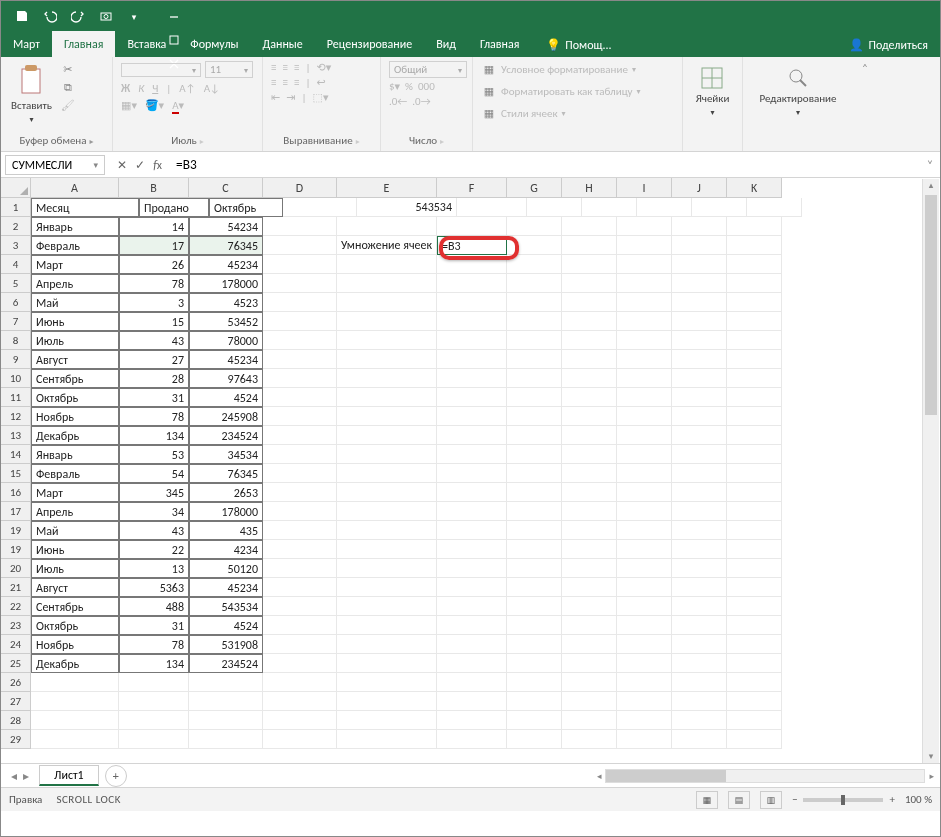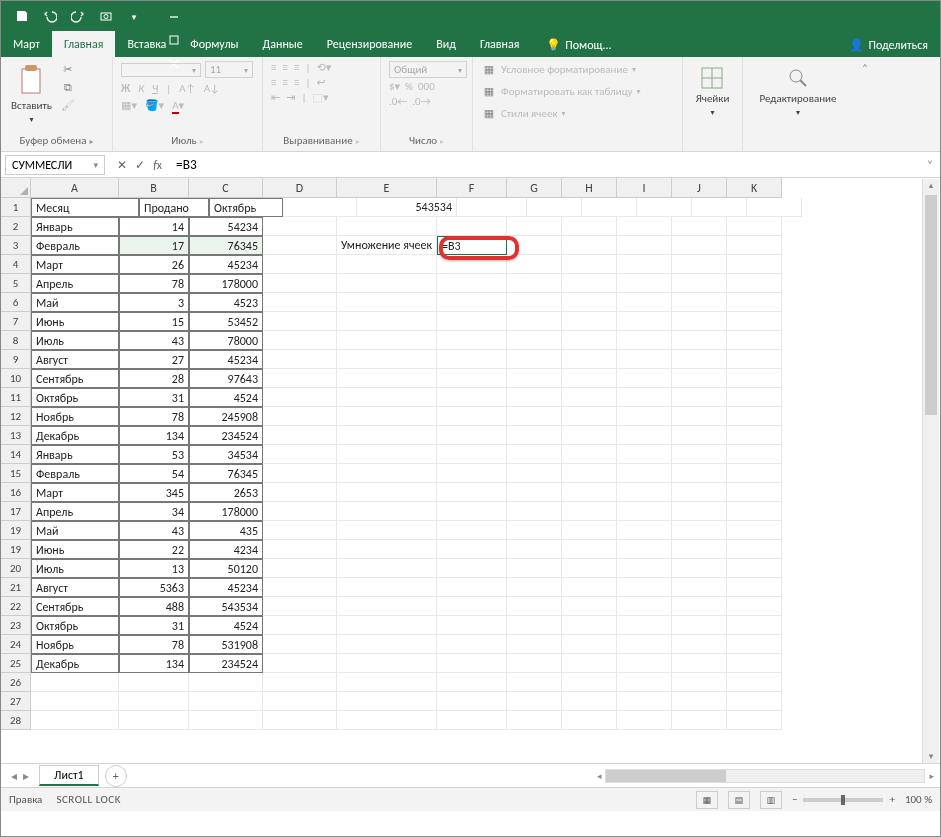--- a/index.html
+++ b/index.html
@@ -721,20 +721,34 @@
         <div class="cell" style="width: 74px;"></div>
         <div class="cell" style="width: 74px;"></div>
         <div class="cell" style="width: 100px;"></div>
         <div class="cell" style="width: 70px;"></div>
         <div class="cell" style="width: 55px;"></div>
         <div class="cell" style="width: 55px;"></div>
         <div class="cell" style="width: 55px;"></div>
         <div class="cell" style="width: 55px;"></div>
         <div class="cell" style="width: 55px;"></div>
       </div>
+      <div class="row-g">
+        <div class="rowh">29</div>
+        <div class="cell" style="width: 88px;"></div>
+        <div class="cell" style="width: 70px;"></div>
+        <div class="cell" style="width: 74px;"></div>
+        <div class="cell" style="width: 74px;"></div>
+        <div class="cell" style="width: 100px;"></div>
+        <div class="cell" style="width: 70px;"></div>
+        <div class="cell" style="width: 55px;"></div>
+        <div class="cell" style="width: 55px;"></div>
+        <div class="cell" style="width: 55px;"></div>
+        <div class="cell" style="width: 55px;"></div>
+        <div class="cell" style="width: 55px;"></div>
+      </div>
     </div>
   <div class="callout" style="top:58px; left:438px; width:80px; height:24px;"></div>
 </div>
 
 <div style="position:absolute; right:1px; top:178px; width:17px; height:584px; background:#f0f0f0; border-left:1px solid #ddd;">
   <div style="text-align:center;font-size:9px;color:#888">▴</div>
   <div style="position:absolute; top:16px; left:2px; right:2px; height:220px; background:#cdcdcd;"></div>
   <div style="position:absolute;bottom:2px;width:100%;text-align:center;font-size:9px;color:#888">▾</div>
 </div>
 

